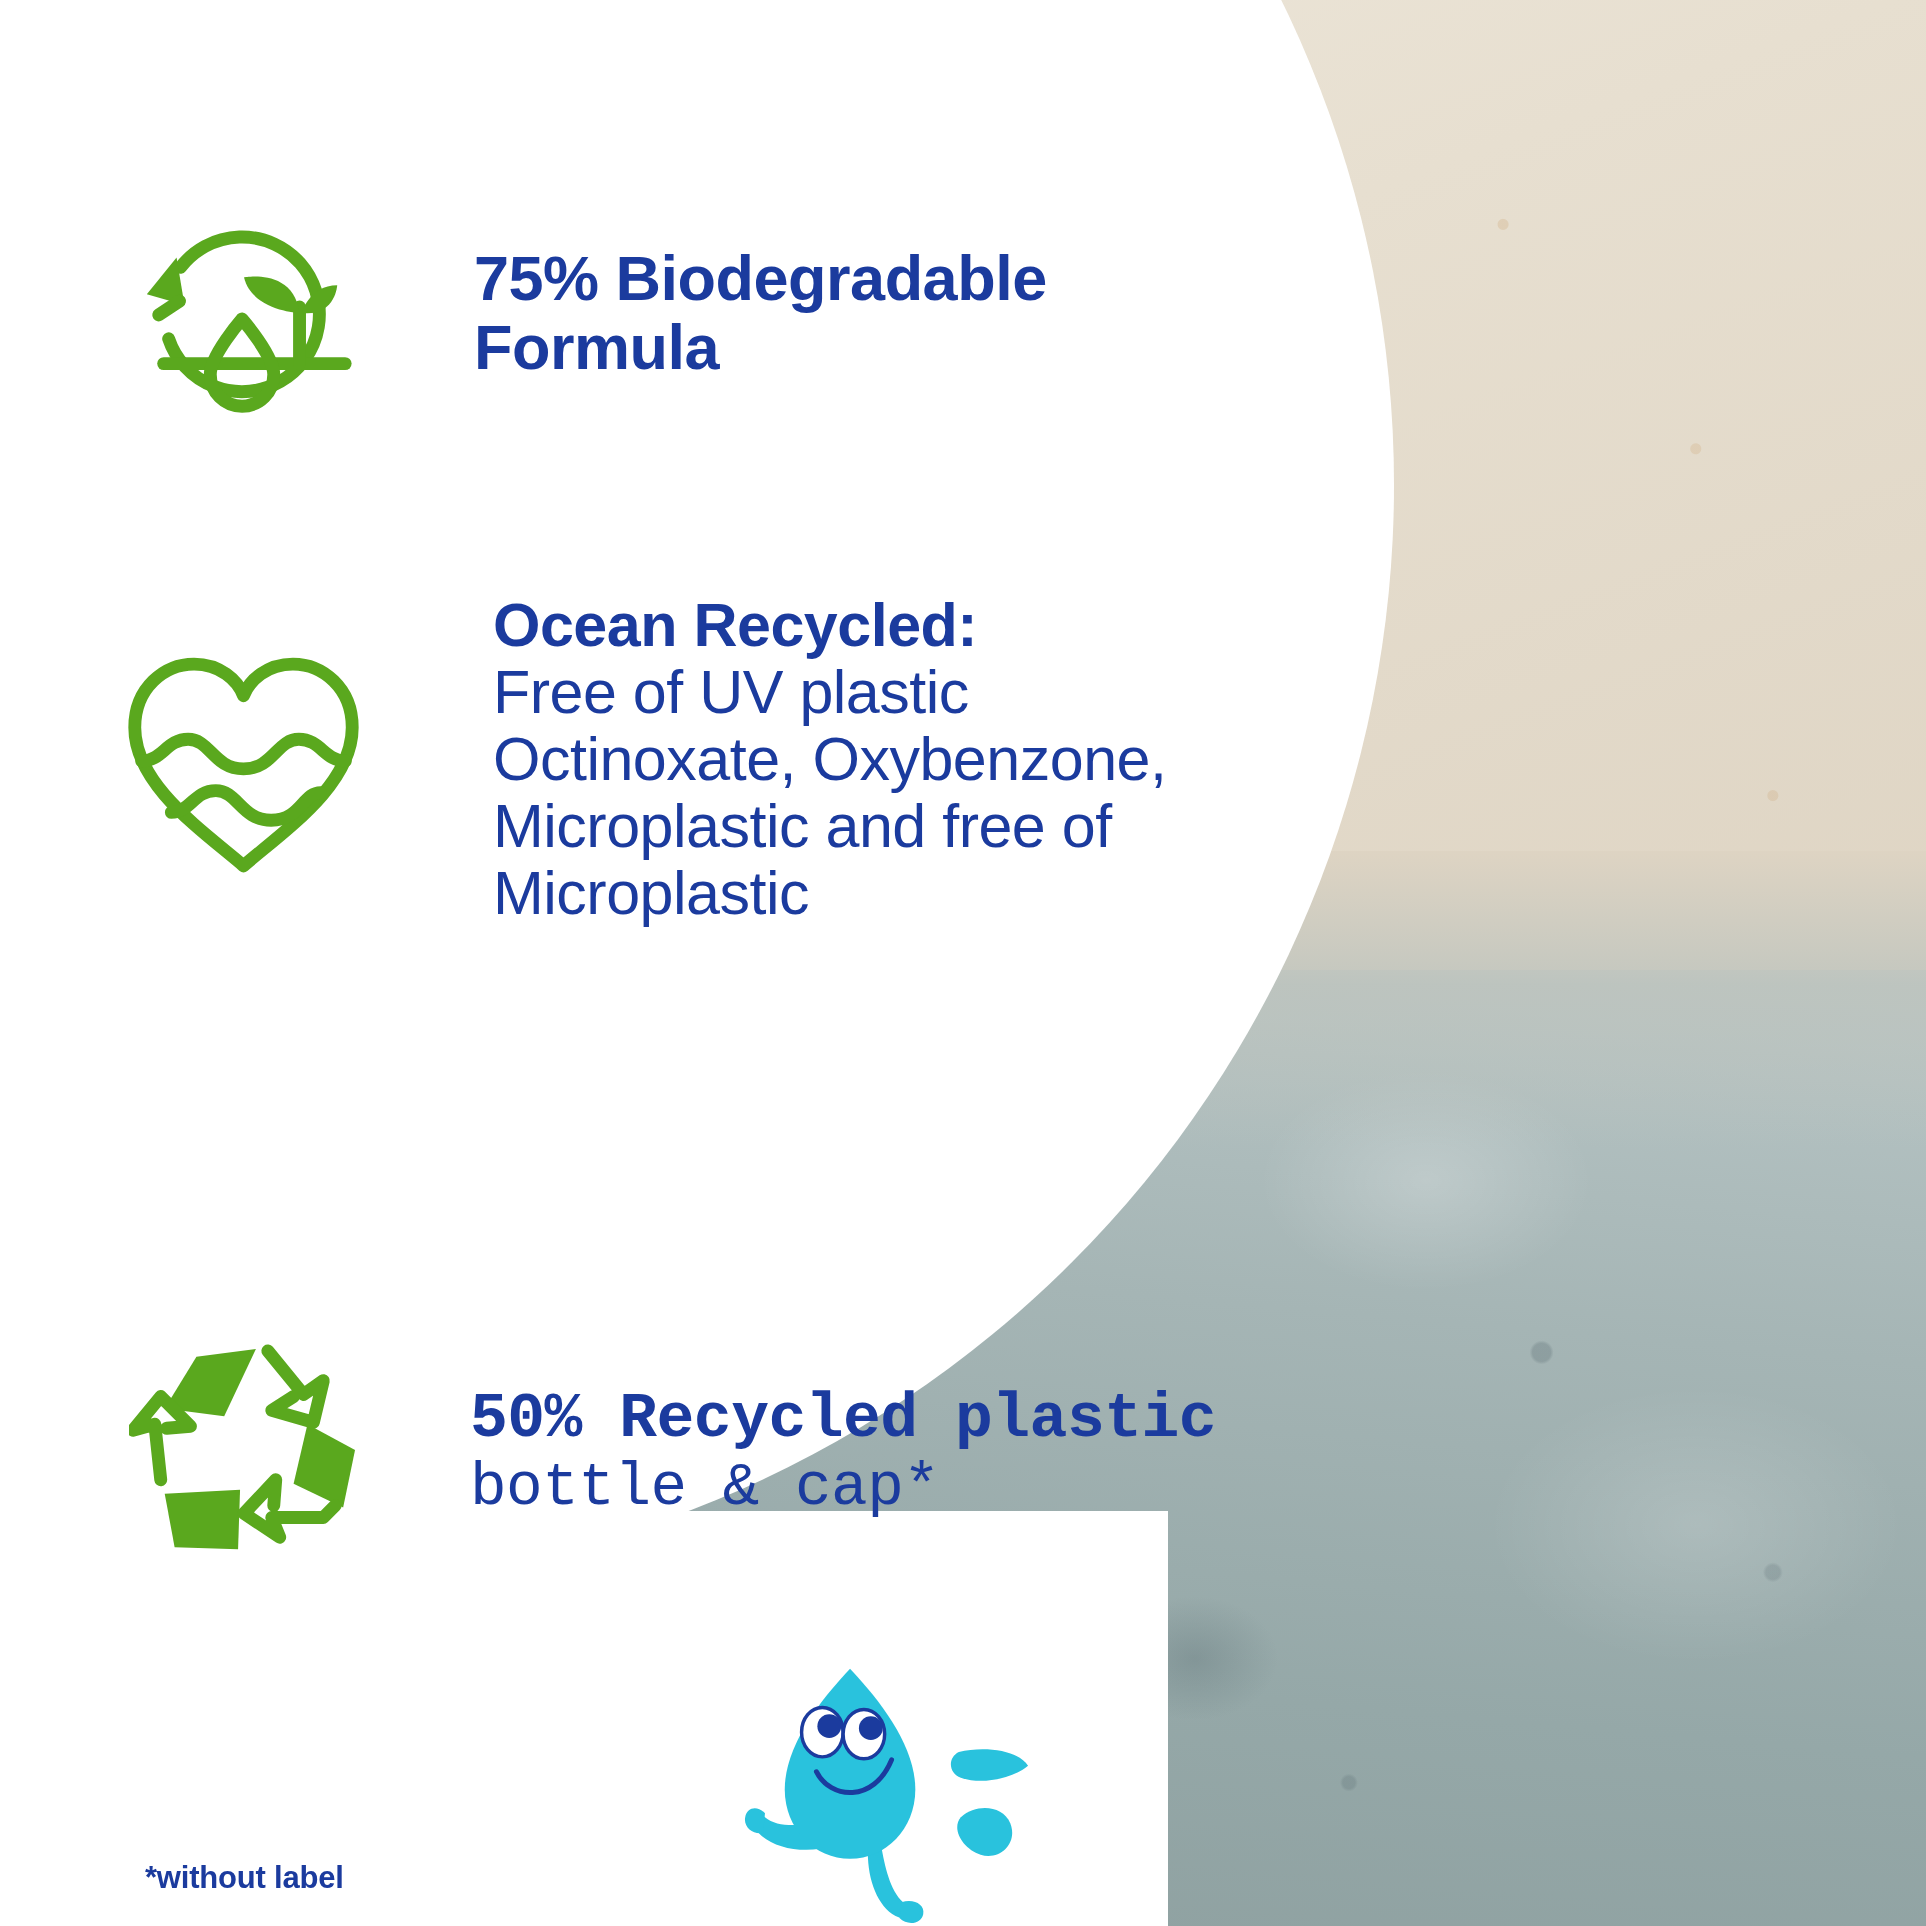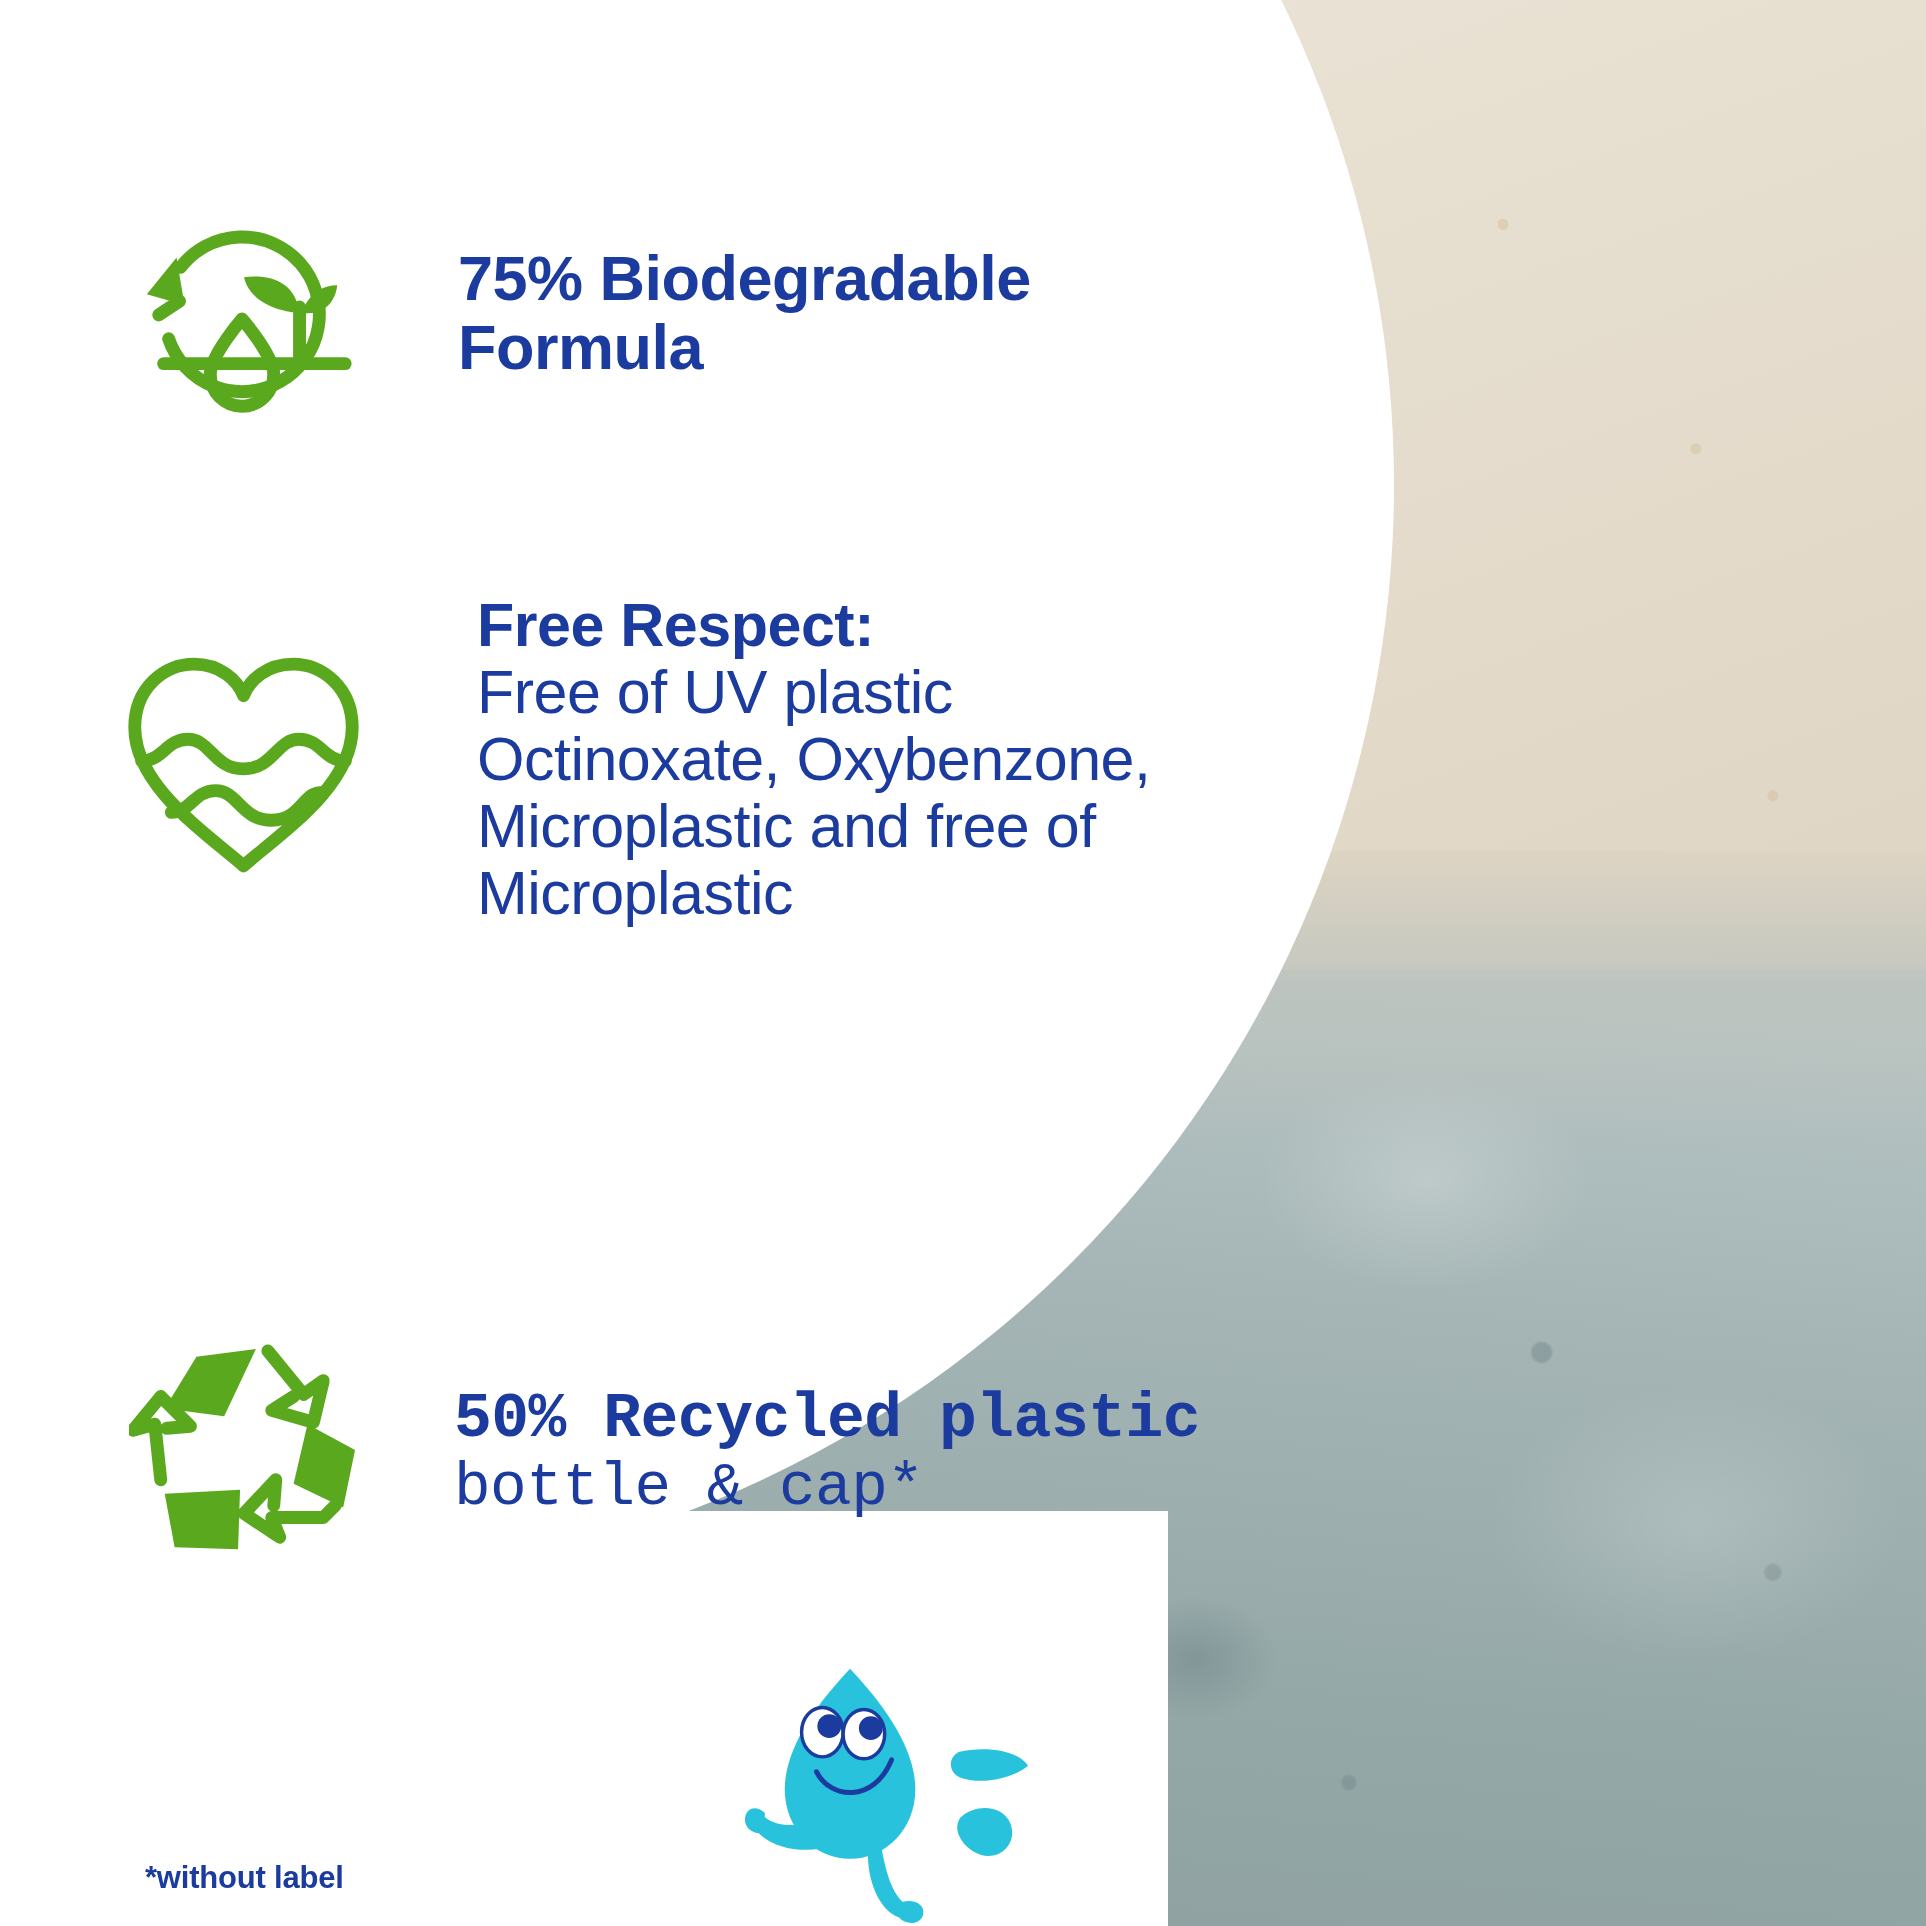--- a/index.html
+++ b/index.html
@@ -93,20 +93,21 @@
   
   .content {
     position: absolute;
     inset: 0;
     z-index: 3;
   }
   .claim {
     position: absolute;
     display: flex;
     align-items: center;
+    gap: 16px;
   }
   .claim-icon {
     flex: 0 0 auto;
     display: block;
   }
   .claim-text {
     color: #1b3b9e;
     line-height: 1.10;
   }
 
@@ -193,21 +194,21 @@
                    C 136 44 154 28 180 28
                    C 210 28 240 52 240 92
                    C 240 150 172 196 130 232 Z"></path>
           <path d="M27 126 C 48 126 52 104 74 104 C 96 104 100 134 130 134
                    C 160 134 164 104 186 104 C 208 104 212 126 233 126"></path>
           <path d="M57 178 C 76 178 80 156 102 156 C 124 156 128 186 158 186
                    C 188 186 190 158 208 158"></path>
         </g>
       </svg>
       <div class="claim-text">
-        <span class="bold-lead">Free Respect:</span>
+        <span class="bold-lead">Ocean Recycled:</span>
         <span>Free of UV plastic</span><br>
         <span>Octinoxate, Oxybenzone,</span><br>
         <span>Microplastic and free of</span><br>
         <span>Microplastic</span>
       </div>
     </div>
 
     <div class="claim c3">
       <svg class="claim-icon" width="234" height="228" viewBox="0 0 236 230">
 

